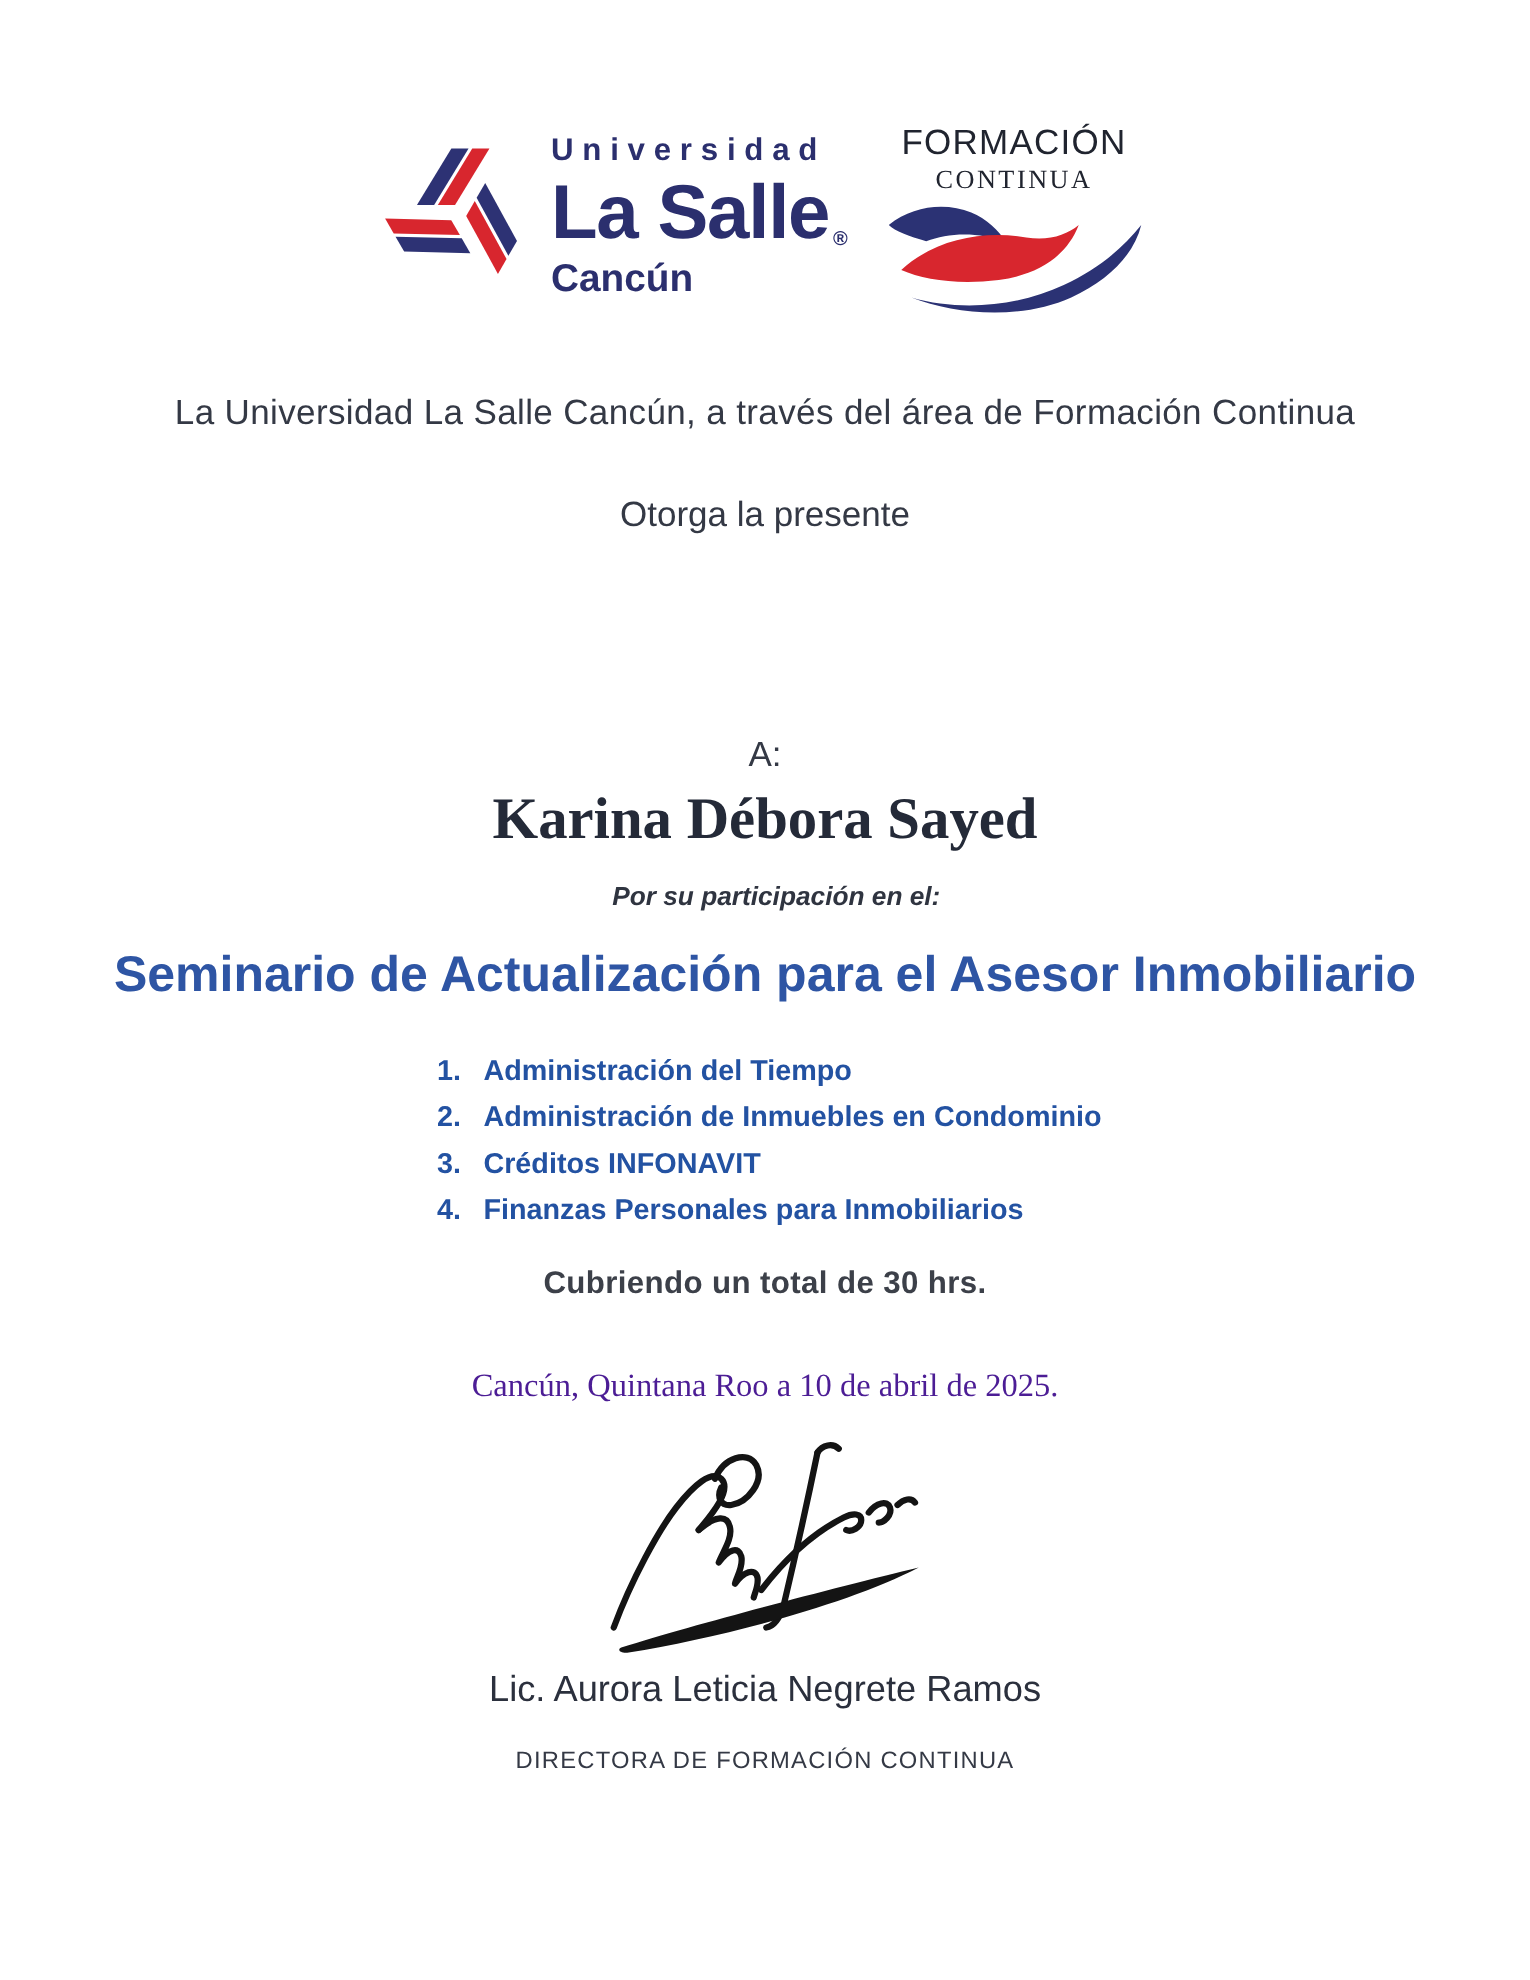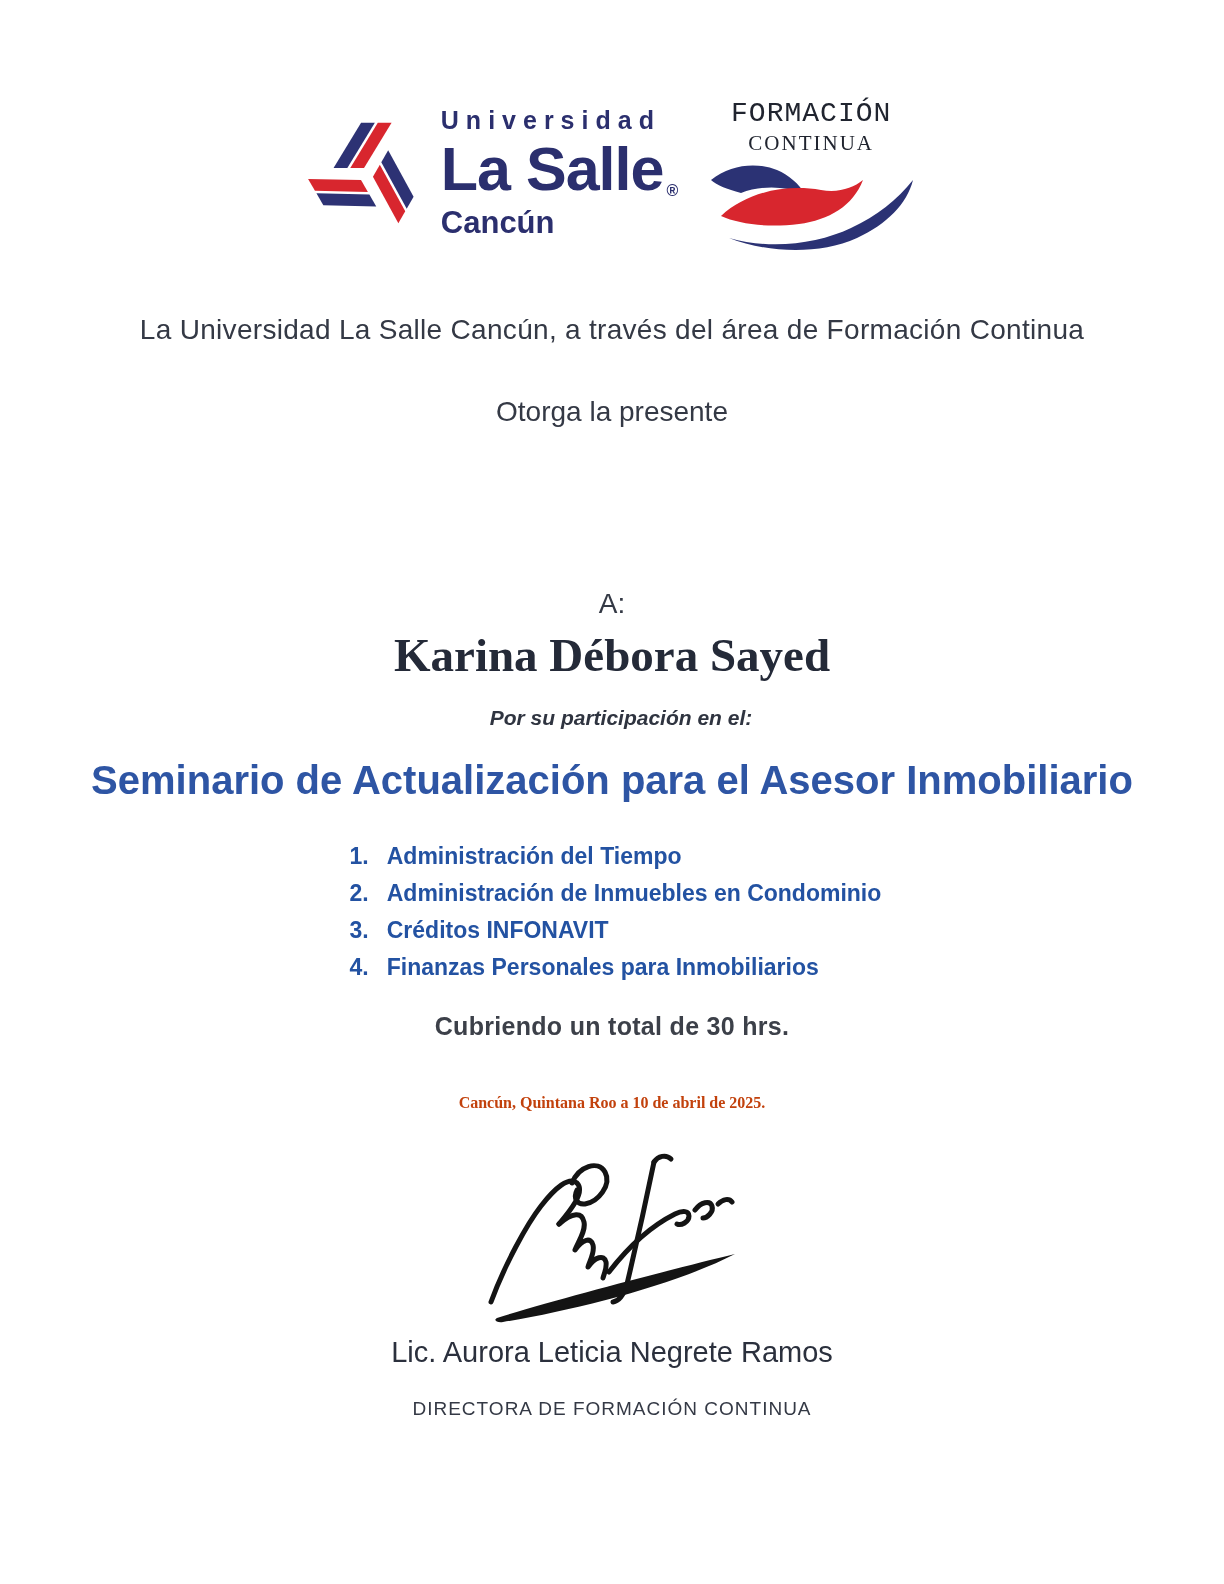--- a/index.html
+++ b/index.html
@@ -5,45 +5,45 @@
 <style>
   html,body{margin:0;padding:0;background:#ffffff;}
   .page{
     position:relative;width:1224px;height:1584px;margin:0 auto;background:#ffffff;
     font-family:"Liberation Sans",sans-serif;overflow:hidden;
   }
   .abs{position:absolute;left:0;right:0;text-align:center;}
 
   
   .logo-row{position:absolute;top:96px;left:0;right:0;display:flex;justify-content:center;align-items:flex-start;gap:30px;}
-  .ls-lockup{display:flex;align-items:flex-end;gap:16px;}
+  .ls-lockup{display:flex;align-items:center;gap:16px;}
   .ls-mark{width:118px;height:136px;}
   .ls-words{display:flex;flex-direction:column;align-items:flex-start;color:#2b2f6e;}
   .ls-universidad{font-size:25px;font-weight:bold;letter-spacing:7px;margin-top:10px;white-space:nowrap;}
   .ls-brand{font-size:61px;font-weight:bold;line-height:1;margin-top:4px;letter-spacing:-1px;white-space:nowrap;}
   .ls-brand .reg{font-size:16px;font-weight:bold;position:relative;top:6px;left:3px;letter-spacing:0;}
   .ls-city{font-size:31px;font-weight:bold;margin-top:5px;}
   .fc-lockup{display:flex;flex-direction:column;align-items:center;margin-top:4px;}
-  .fc-title{font-family:Liberation Mono, monospace;font-size:28px;letter-spacing:1px;color:#20242f;line-height:1;}
+  .fc-title{font-family:Liberation Sans, sans-serif;font-size:28px;letter-spacing:1px;color:#20242f;line-height:1;}
   .fc-subtitle{font-family:"Liberation Serif",serif;font-size:21px;letter-spacing:2px;color:#20242f;line-height:1;margin-top:5px;}
   .fc-swoosh{width:212px;height:96px;margin-top:4px;}
 
   
   .intro{top:314px;font-size:28px;letter-spacing:.3px;color:#343945;}
   .grants{top:396px;font-size:28px;color:#343945;}
   .doc-title{top:464px;font-size:72px;font-weight:bold;letter-spacing:1px;color:#2e55a4;line-height:1.1;}
   .to-label{top:588px;font-size:28px;color:#343945;}
   .recipient{top:628px;font-family:"Liberation Serif",serif;font-size:47px;font-weight:bold;color:#242a38;}
   .participation{top:706px;font-size:21px;font-style:italic;font-weight:600;color:#2f3440;padding-left:18px;}
   .seminar{top:758px;font-size:40px;font-weight:bold;color:#2e55a4;}
   .topics{position:absolute;top:845px;left:50%;transform:translateX(-50%);display:flex;flex-direction:column;gap:14px;}
   .topic{display:flex;gap:18px;font-size:23px;font-weight:bold;color:#2352a2;line-height:1;white-space:nowrap;}
   .topic-num{width:26px;text-align:right;}
   .hours{top:1012px;font-size:25px;font-weight:bold;letter-spacing:.3px;color:#3c4049;}
-  .date-line{top:1094px;font-family:"Liberation Serif",serif;font-size:16px;color:#c2410c;font-weight:bold;}
+  .date-line{top:1094px;font-family:"Liberation Serif",serif;font-size:26px;color:#4c1d95;}
   .signature{position:absolute;top:1150px;left:50%;transform:translateX(-50%);width:270px;height:180px;}
   .signer-name{top:1336px;font-size:29px;font-weight:normal;color:#2b303d;}
   .signer-title{top:1398px;font-size:19px;letter-spacing:1px;color:#343945;}
 </style>
 </head>
 <body>
 
 <div class="page">
 
   <div class="logo-row">

